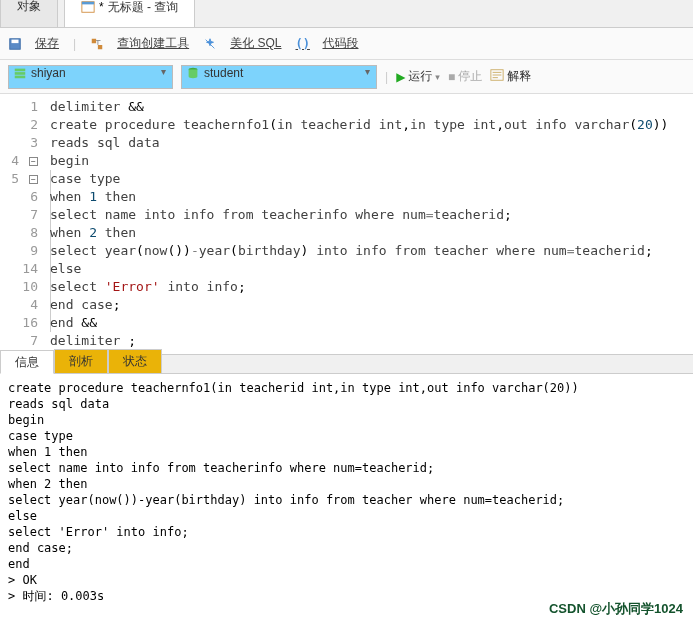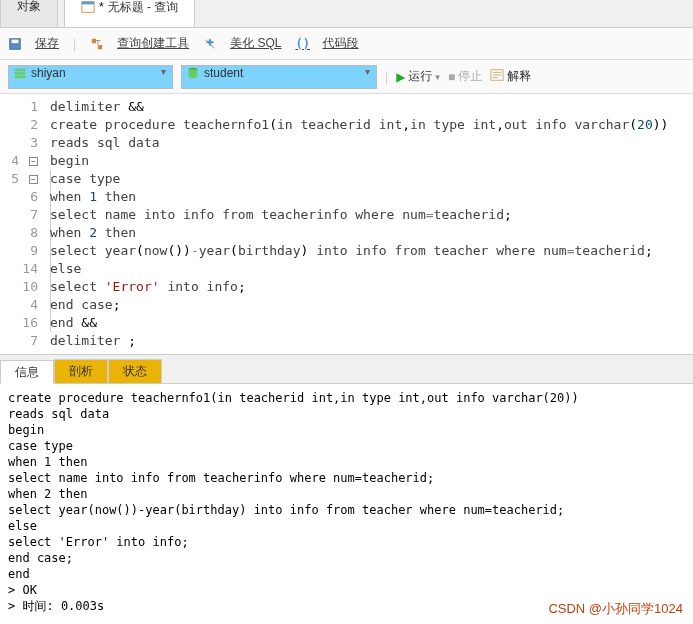--- a/index.html
+++ b/index.html
@@ -28,27 +28,27 @@
   .gutter { width: 44px; background: #fff; color: #999; text-align: right; padding: 4px 6px 0 0; line-height: 18px; user-select: none; }
   .gutter .fold { display: inline-block; width: 9px; height: 9px; border: 1px solid #888; font-size: 8px; line-height: 7px; text-align: center; color: #555; vertical-align: 1px; margin-left: 2px; }
   .code { flex: 1; padding: 4px 0 0 6px; line-height: 18px; white-space: pre; }
   .kw-blue { color: #404040; }
   .kw-gray { color: #808080; }
   .ident { color: #404040; }
   .num { color: #0c4a6e; }
   .str { color: #a31515; }
   .punct { color: #000; }
   
-  .result-tabs { height: 30px; background: #f0f0f0; border-top: 1px solid #ccc; border-bottom: 1px solid #ccc; display: flex; align-items: flex-end; }
+  .result-tabs { height: 20px; background: #f0f0f0; border-top: 1px solid #ccc; border-bottom: 1px solid #ccc; display: flex; align-items: flex-end; }
   .rtab { height: 24px; padding: 0 14px; display: flex; align-items: center; border: 1px solid #ccc; border-bottom: none; background: #eab308; cursor: pointer; font-size: 12px; margin-right: 0; }
   .rtab.active { background: #fff; border-bottom: 1px solid #fff; margin-bottom: -1px; }
   
   .result-body { padding: 6px 8px; font-family: Consolas, Monaco, monospace; font-size: 12px; line-height: 16px; white-space: pre; color: #000; background: #fff; height: 238px; overflow: auto; }
   
-  .watermark { position: absolute; right: 10px; bottom: 6px; color: #c2410c; font-size: 13px; font-family: Arial; }
+  .watermark { position: absolute; right: 10px; bottom: 6px; color: #14532d; font-size: 13px; font-family: Arial; font-weight: bold; }
 </style>
 </head>
 <body>
 
 <div class="tabs-bar">
   <div class="tab inactive">
     <span>对象</span>
   </div>
   <div class="tab active">
     <span class="tab-icon">

